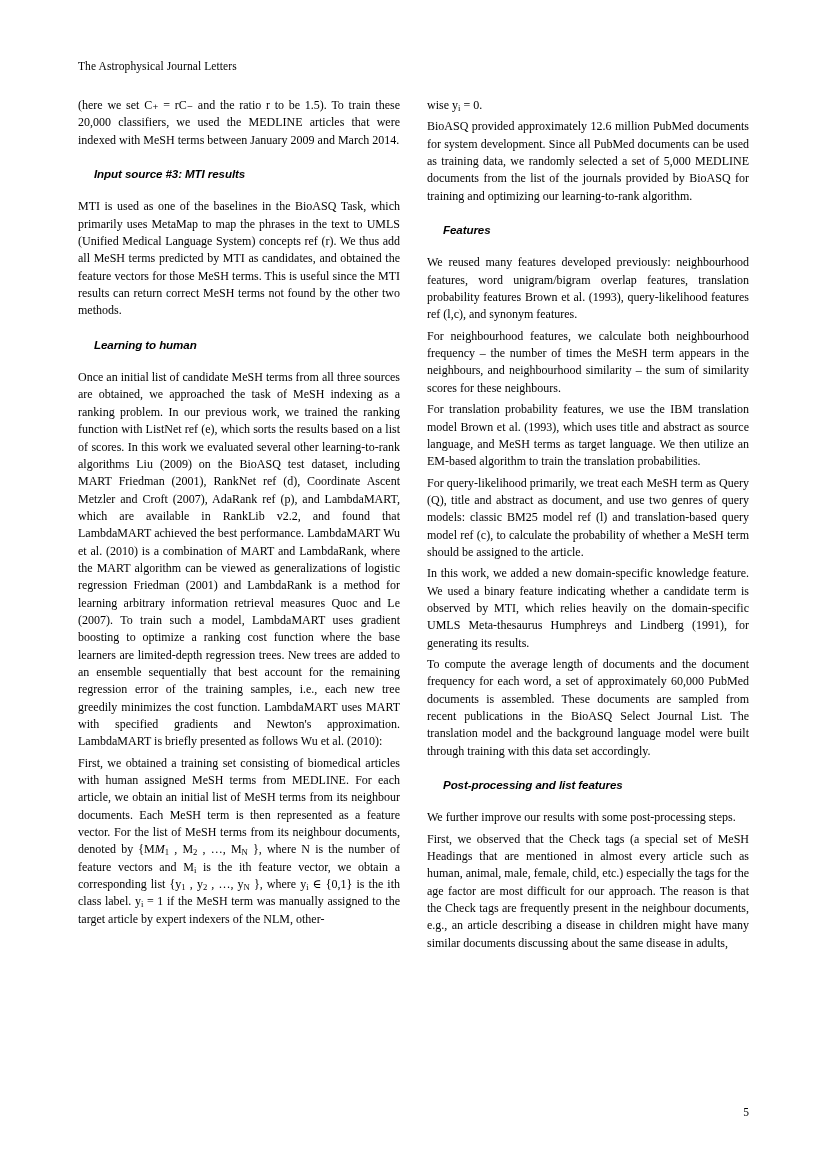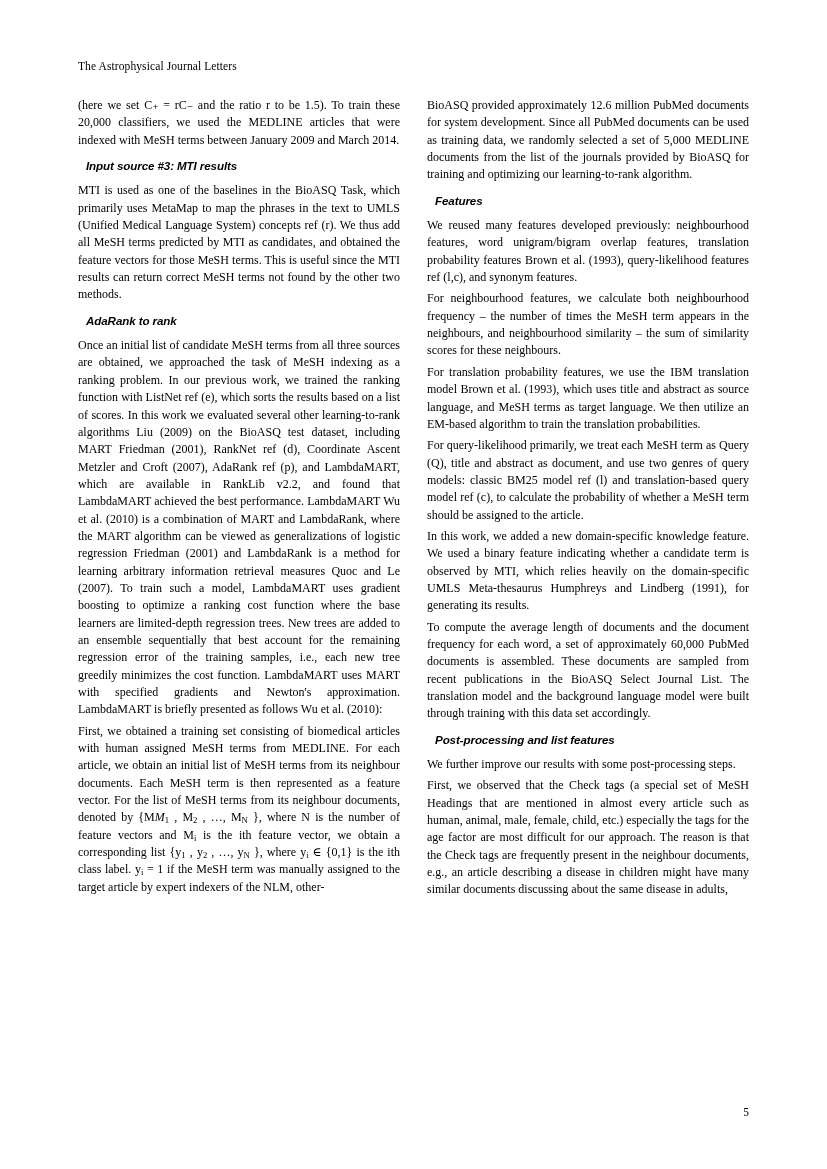--- a/index.html
+++ b/index.html
@@ -47,21 +47,21 @@
     line-height: 17.35px;
     color: #000000;
     text-align: justify;
     text-justify: inter-word;
     hyphens: none;
   }
   p.body + p.body {
     margin-top: 4px;
   }
   h2.section {
-    margin: 8px;
+    margin: 16px;
     font-family: "Liberation Sans", "DejaVu Sans", sans-serif;
     font-size: 11.6px;
     font-weight: bold;
     font-style: italic;
     color: #000000;
     line-height: 17.35px;
     letter-spacing: -0.1px;
   }
   .sp-before-head { margin-top: 17px; }
   .sp-after-head { margin-top: 8px; }
@@ -91,30 +91,31 @@
   <div class="columns">
 
     <div class="col col-left">
 
       <p class="body">(here we set C₊ = rC₋ and the ratio r to be 1.5). To train these 20,000 classifiers, we used the MEDLINE articles that were indexed with MeSH terms between January 2009 and March 2014.</p>
 
       <h2 class="section sp-before-head">Input source #3: MTI results</h2>
 
       <p class="body sp-after-head">MTI is used as one of the baselines in the BioASQ Task, which primarily uses MetaMap to map the phrases in the text to UMLS (Unified Medical Language System) concepts ref (r). We thus add all MeSH terms predicted by MTI as candidates, and obtained the feature vectors for those MeSH terms. This is useful since the MTI results can return correct MeSH terms not found by the other two methods.</p>
 
-      <h2 class="section sp-before-head">AdaRank to rank</h2>
+      <h2 class="section sp-before-head">Learning to human</h2>
 
       <p class="body sp-after-head">Once an initial list of candidate MeSH terms from all three sources are obtained, we approached the task of MeSH indexing as a ranking problem. In our previous work, we trained the ranking function with ListNet ref (e), which sorts the results based on a list of scores. In this work we evaluated several other learning-to-rank algorithms Liu (2009) on the BioASQ test dataset, including MART Friedman (2001), RankNet ref (d), Coordinate Ascent Metzler and Croft (2007), AdaRank ref (p), and LambdaMART, which are available in RankLib v2.2, and found that LambdaMART achieved the best performance. LambdaMART Wu et al. (2010) is a combination of MART and LambdaRank, where the MART algorithm can be viewed as generalizations of logistic regression Friedman (2001) and LambdaRank is a method for learning arbitrary information retrieval measures Quoc and Le (2007). To train such a model, LambdaMART uses gradient boosting to optimize a ranking cost function where the base learners are limited-depth regression trees. New trees are added to an ensemble sequentially that best account for the remaining regression error of the training samples, i.e., each new tree greedily minimizes the cost function. LambdaMART uses MART with specified gradients and Newton's approximation. LambdaMART is briefly presented as follows Wu et al. (2010):</p>
 
       <p class="body"><span>First, we obtained a training set consisting of biomedical articles with human assigned MeSH terms from MEDLINE. For each article, we obtain an initial list of MeSH terms from its neighbour documents. Each MeSH term is then represented as a feature vector. For the list of MeSH terms from its neighbour documents, denoted by {M</span><i>M</i><sub>1</sub><span> , M</span><sub>2</sub><span> , …, M</span><sub>N</sub><span> }, where N is the number of feature vectors and M</span><sub>i</sub><span> is the ith feature vector, we obtain a corresponding list {y</span><sub>1</sub><span> , y</span><sub>2</sub><span> , …, y</span><sub>N</sub><span> }, where y</span><sub>i</sub><span> ∈ {0,1} is the ith class label. y</span><sub>i</sub><span> = 1 if the MeSH term was manually assigned to the target article by expert indexers of the NLM, other-</span></p>
 
     </div>
 
     <div class="col col-right">
 
+      <p class="body"><span>wise y</span><sub>i</sub><span> = 0.</span></p>
 
       <p class="body">BioASQ provided approximately 12.6 million PubMed documents for system development. Since all PubMed documents can be used as training data, we randomly selected a set of 5,000 MEDLINE documents from the list of the journals provided by BioASQ for training and optimizing our learning-to-rank algorithm.</p>
 
       <h2 class="section sp-before-head">Features</h2>
 
       <p class="body sp-after-head">We reused many features developed previously: neighbourhood features, word unigram/bigram overlap features, translation probability features Brown et al. (1993), query-likelihood features ref (l,c), and synonym features.</p>
 
       <p class="body">For neighbourhood features, we calculate both neighbourhood frequency – the number of times the MeSH term appears in the neighbours, and neighbourhood similarity – the sum of similarity scores for these neighbours.</p>
 
       <p class="body">For translation probability features, we use the IBM translation model Brown et al. (1993), which uses title and abstract as source language, and MeSH terms as target language. We then utilize an EM-based algorithm to train the translation probabilities.</p>

